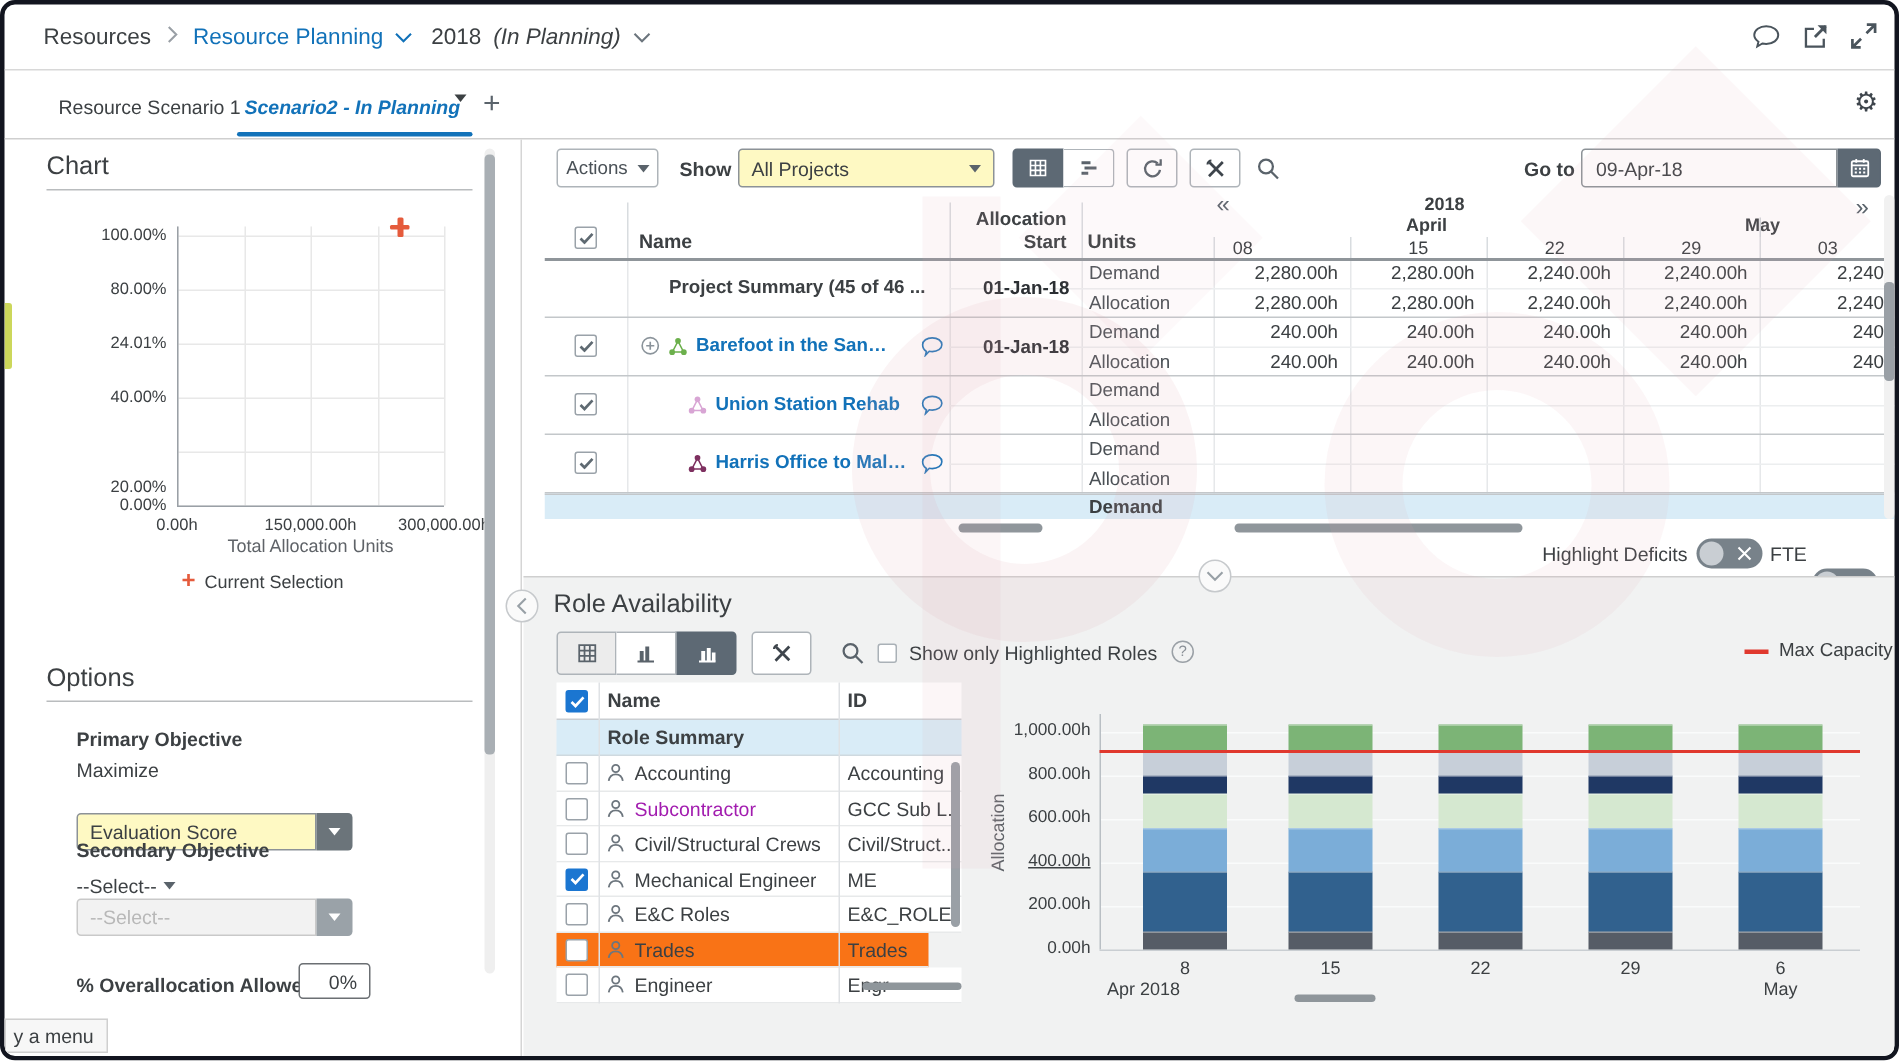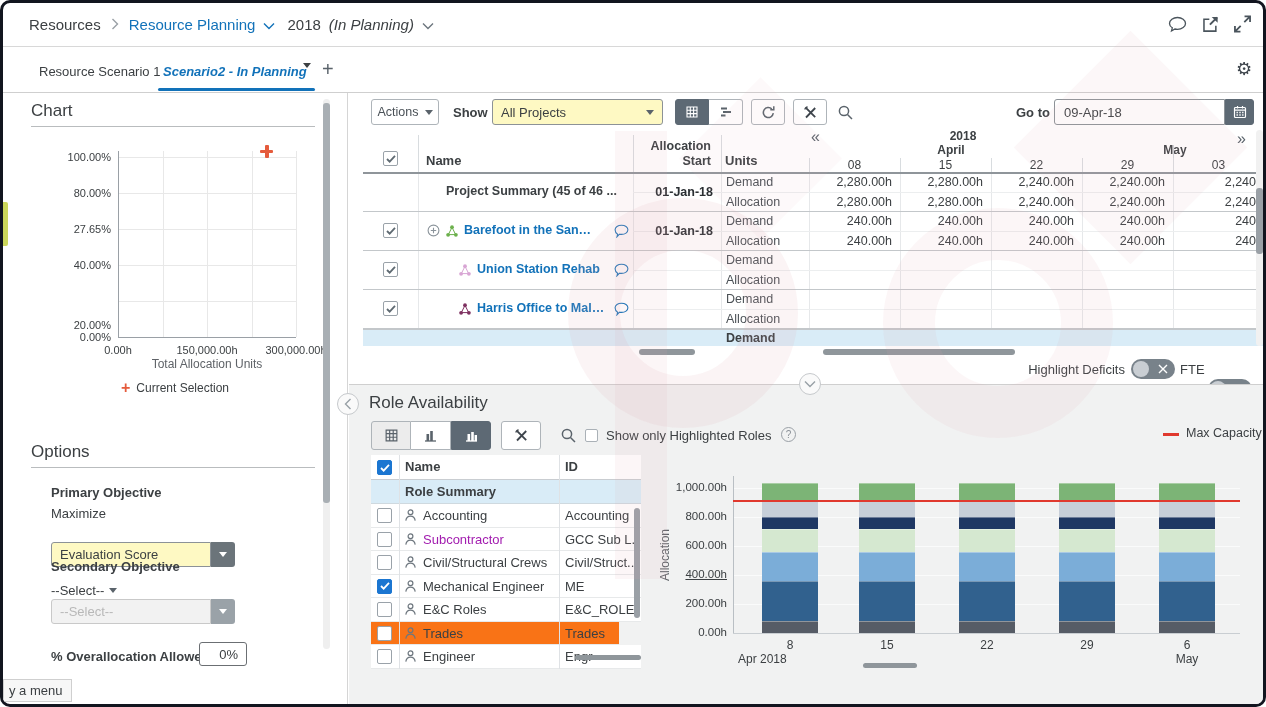--- a/index.html
+++ b/index.html
@@ -88,21 +88,21 @@
   <div class="abs" id="leftpanel" style="left:0;top:90px;width:345px;height:613px;border-right:1px solid #d5d5d5;">
     <div class="abs" style="left:28px;top:8px;font-size:17px;color:#3c4043;">Chart</div>
     <div class="abs hr" style="left:28px;top:33px;width:284px;"></div>
     <div class="abs" id="scatter" style="left:0;top:50px;width:344px;height:230px;">
         <div style="position: absolute; left: 20px; top: 188px; width: 88px; text-align: right; font-size: 11px; color: rgb(60, 64, 67);">0.00%</div>
         <div style="position: absolute; left: 115px; top: 194px; width: 178px; height: 1px; background: rgb(232, 232, 232);"></div>
         <div style="position: absolute; left: 20px; top: 152px; width: 88px; text-align: right; font-size: 11px; color: rgb(60, 64, 67); margin-top: 24px;">20.00%</div>
         <div style="position: absolute; left: 115px; top: 158px; width: 178px; height: 1px; background: rgb(232, 232, 232);"></div>
         <div style="position: absolute; left: 20px; top: 116px; width: 88px; text-align: right; font-size: 11px; color: rgb(60, 64, 67);">40.00%</div>
         <div style="position: absolute; left: 115px; top: 122px; width: 178px; height: 1px; background: rgb(232, 232, 232);"></div>
-        <div style="position: absolute; left: 20px; top: 80px; width: 88px; text-align: right; font-size: 11px; color: rgb(60, 64, 67);">27.65%</div>
+        <div style="position: absolute; left: 20px; top: 80px; width: 88px; text-align: right; font-size: 11px; color: rgb(60, 64, 67);">24.01%</div>
         <div style="position: absolute; left: 115px; top: 86px; width: 178px; height: 1px; background: rgb(232, 232, 232);"></div>
         <div style="position: absolute; left: 20px; top: 44px; width: 88px; text-align: right; font-size: 11px; color: rgb(60, 64, 67);">80.00%</div>
         <div style="position: absolute; left: 115px; top: 50px; width: 178px; height: 1px; background: rgb(232, 232, 232);"></div>
         <div style="position: absolute; left: 20px; top: 8px; width: 88px; text-align: right; font-size: 11px; color: rgb(60, 64, 67);">100.00%</div>
         <div style="position: absolute; left: 115px; top: 14px; width: 178px; height: 1px; background: rgb(232, 232, 232);"></div>
         <div style="position: absolute; left: 115px; top: 8px; width: 1px; height: 186px; background: rgb(232, 232, 232);"></div>
         <div style="position: absolute; left: 159.5px; top: 8px; width: 1px; height: 186px; background: rgb(232, 232, 232);"></div>
         <div style="position: absolute; left: 204px; top: 8px; width: 1px; height: 186px; background: rgb(232, 232, 232);"></div>
         <div style="position: absolute; left: 248.5px; top: 8px; width: 1px; height: 186px; background: rgb(232, 232, 232);"></div>
         <div style="position: absolute; left: 293px; top: 8px; width: 1px; height: 186px; background: rgb(232, 232, 232);"></div>
@@ -207,21 +207,21 @@
       </svg>
   </div>
 
   <div class="abs" id="grid" style="left:360px;top:126px;width:900px;height:217px;overflow:hidden;font-size:12.5px;">
       <div style="position: absolute; left: 560px; top: 0px; width: 80px; text-align: center; font-weight: bold; font-size: 12px;">2018</div>
       <div style="position: absolute; left: 448px; top: -1px; font-size: 16px; color: rgb(90, 99, 107); cursor: pointer;">«</div>
       <div style="position: absolute; left: 874px; top: 1px; font-size: 16px; color: rgb(90, 99, 107); cursor: pointer;">»</div>
       <div style="position: absolute; left: 540px; top: 14px; width: 96px; text-align: center; font-weight: bold; font-size: 12px;">April</div>
       <div style="position: absolute; left: 766px; top: 14px; width: 92px; text-align: center; font-weight: bold; font-size: 12px;">May</div>
       <div style="position: absolute; left: 810px; top: 16px; width: 1px; height: 13px; background: rgb(207, 212, 216);"></div>
-      <div style="position: absolute; left: 446px; top: 29px; width: 91px; text-align: center; font-size: 12px;">08</div>
+      <div style="position: absolute; left: 420px; top: 29px; width: 91px; text-align: center; font-size: 12px;">08</div>
       <div style="position: absolute; left: 537px; top: 29px; width: 91px; text-align: center; font-size: 12px;">15</div>
       <div style="position: absolute; left: 628px; top: 29px; width: 91px; text-align: center; font-size: 12px;">22</div>
       <div style="position: absolute; left: 719px; top: 29px; width: 91px; text-align: center; font-size: 12px;">29</div>
       <div style="position: absolute; left: 810px; top: 29px; width: 91px; text-align: center; font-size: 12px;">03</div>
       <div style="position: absolute; left: 446px; top: 29px; width: 1px; height: 15px; background: rgb(216, 220, 223);"></div>
       <div style="position: absolute; left: 537px; top: 29px; width: 1px; height: 15px; background: rgb(216, 220, 223);"></div>
       <div style="position: absolute; left: 628px; top: 29px; width: 1px; height: 15px; background: rgb(216, 220, 223);"></div>
       <div style="position: absolute; left: 719px; top: 29px; width: 1px; height: 15px; background: rgb(216, 220, 223);"></div>
       <div style="position: absolute; left: 810px; top: 29px; width: 1px; height: 15px; background: rgb(216, 220, 223);"></div>
       <div style="position: absolute; left: 20px; top: 22px; width: 15px; height: 15px; border: 1px solid rgb(154, 162, 169); border-radius: 2px; background: rgb(255, 255, 255); display: flex; align-items: center; justify-content: center;">

